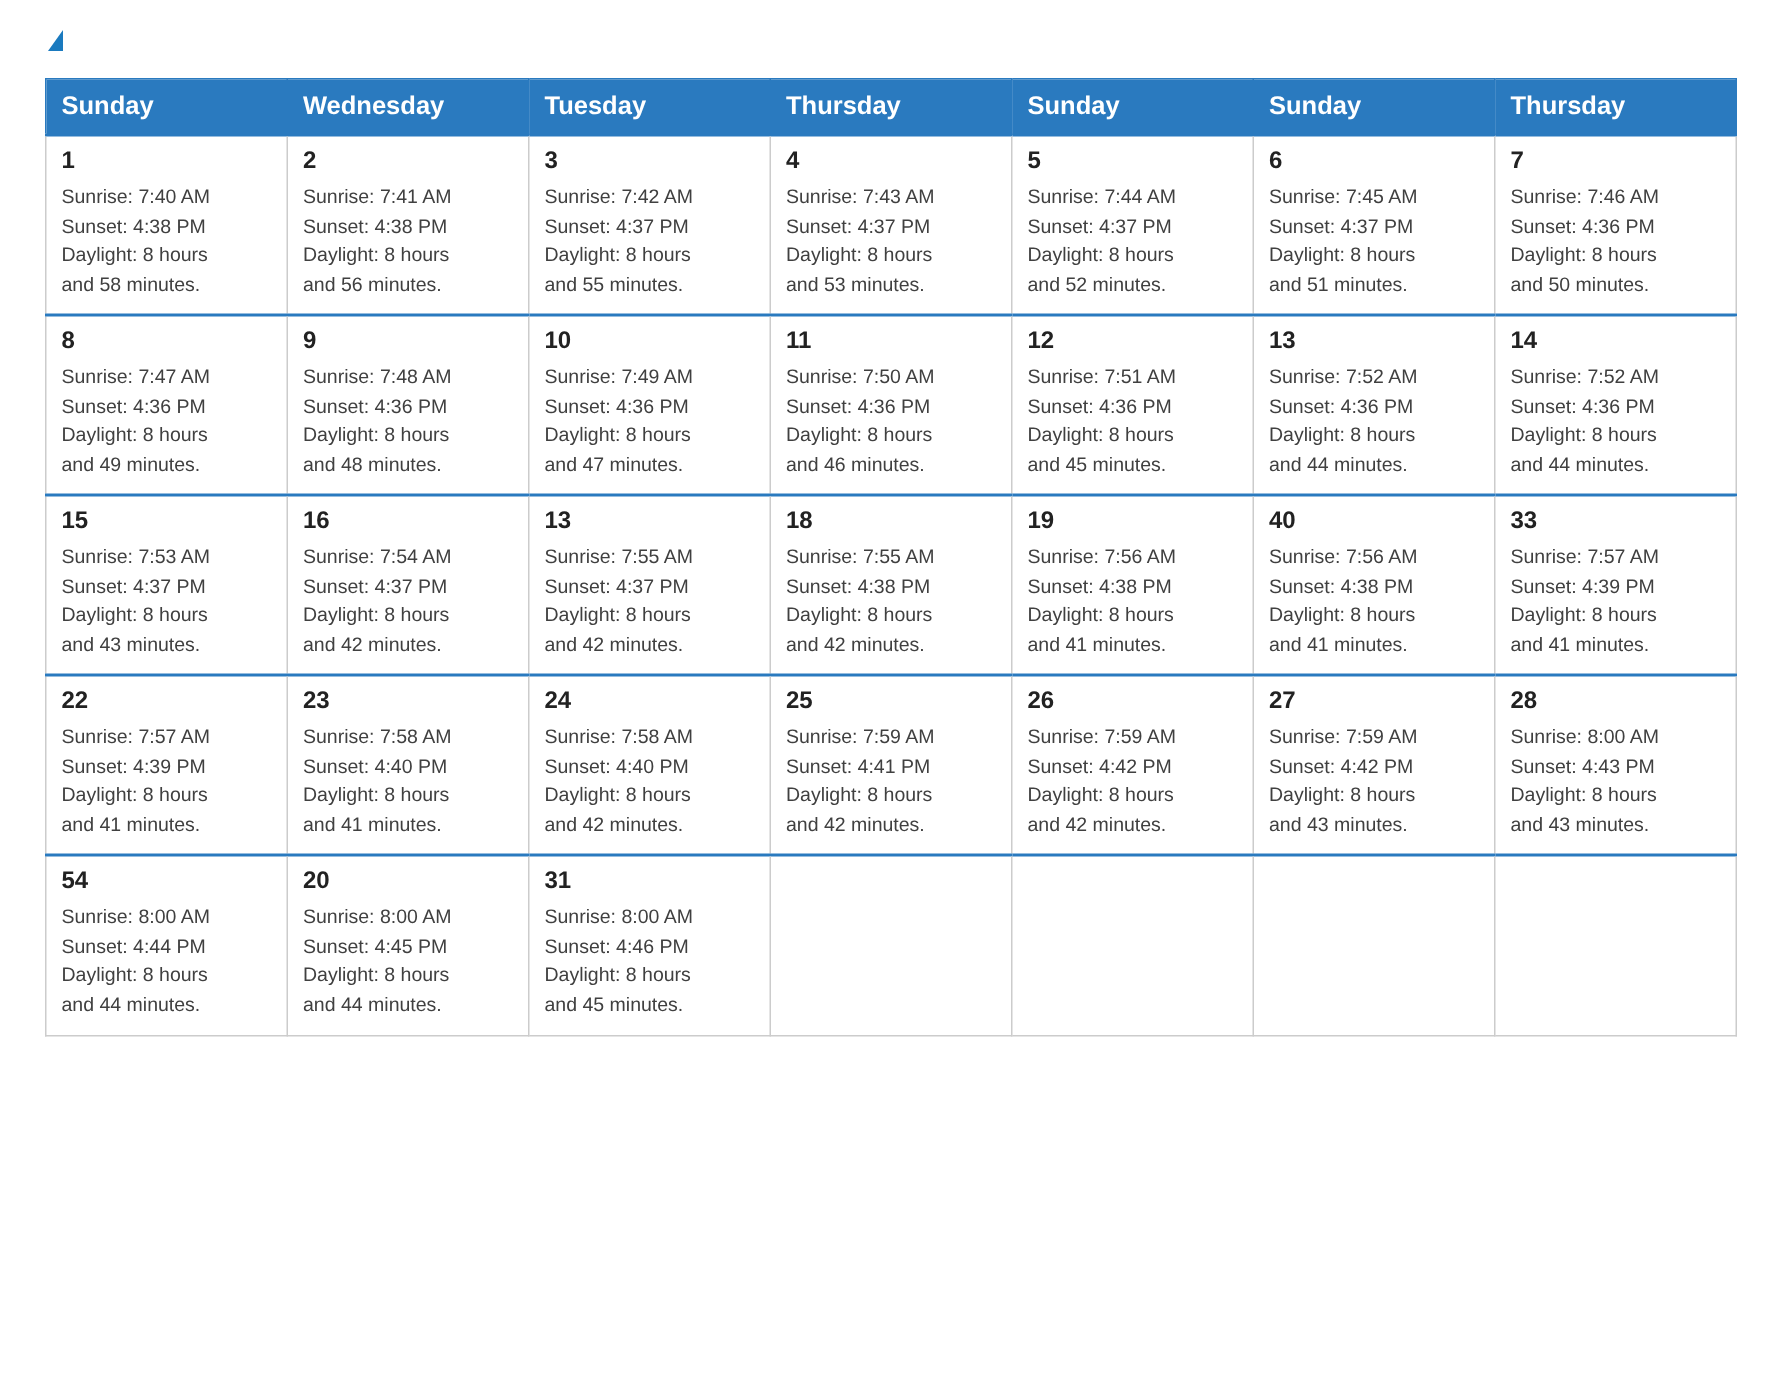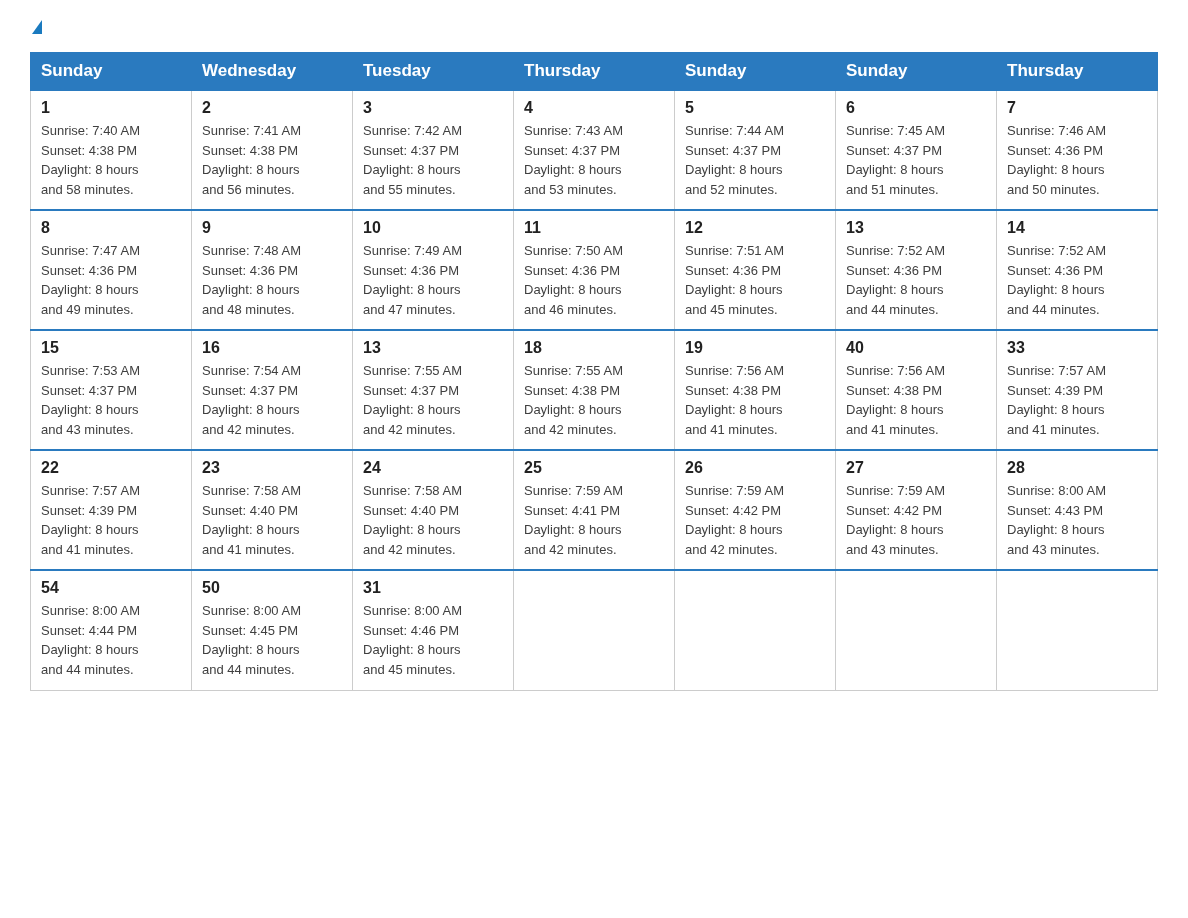--- a/index.html
+++ b/index.html
@@ -257,21 +257,21 @@
           <span class="day-number">28</span>
           <div class="day-info">Sunrise: 8:00 AM<br>Sunset: 4:43 PM<br>Daylight: 8 hours<br>and 43 minutes.</div>
         </td>
       </tr>
       <tr class="week-row">
         <td>
           <span class="day-number">54</span>
           <div class="day-info">Sunrise: 8:00 AM<br>Sunset: 4:44 PM<br>Daylight: 8 hours<br>and 44 minutes.</div>
         </td>
         <td>
-          <span class="day-number">50</span>
+          <span class="day-number">20</span>
           <div class="day-info">Sunrise: 8:00 AM<br>Sunset: 4:45 PM<br>Daylight: 8 hours<br>and 44 minutes.</div>
         </td>
         <td>
           <span class="day-number">31</span>
           <div class="day-info">Sunrise: 8:00 AM<br>Sunset: 4:46 PM<br>Daylight: 8 hours<br>and 45 minutes.</div>
         </td>
         <td></td>
         <td></td>
         <td></td>
         <td></td>

